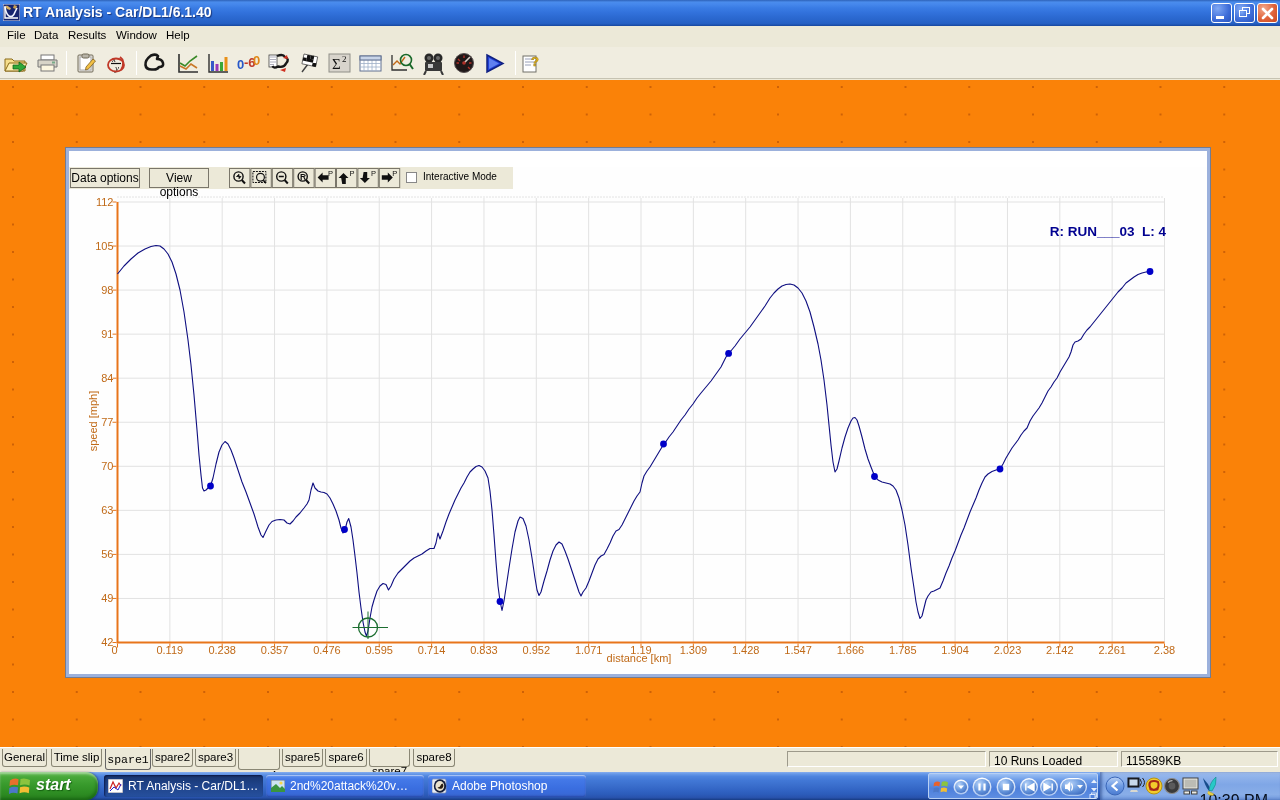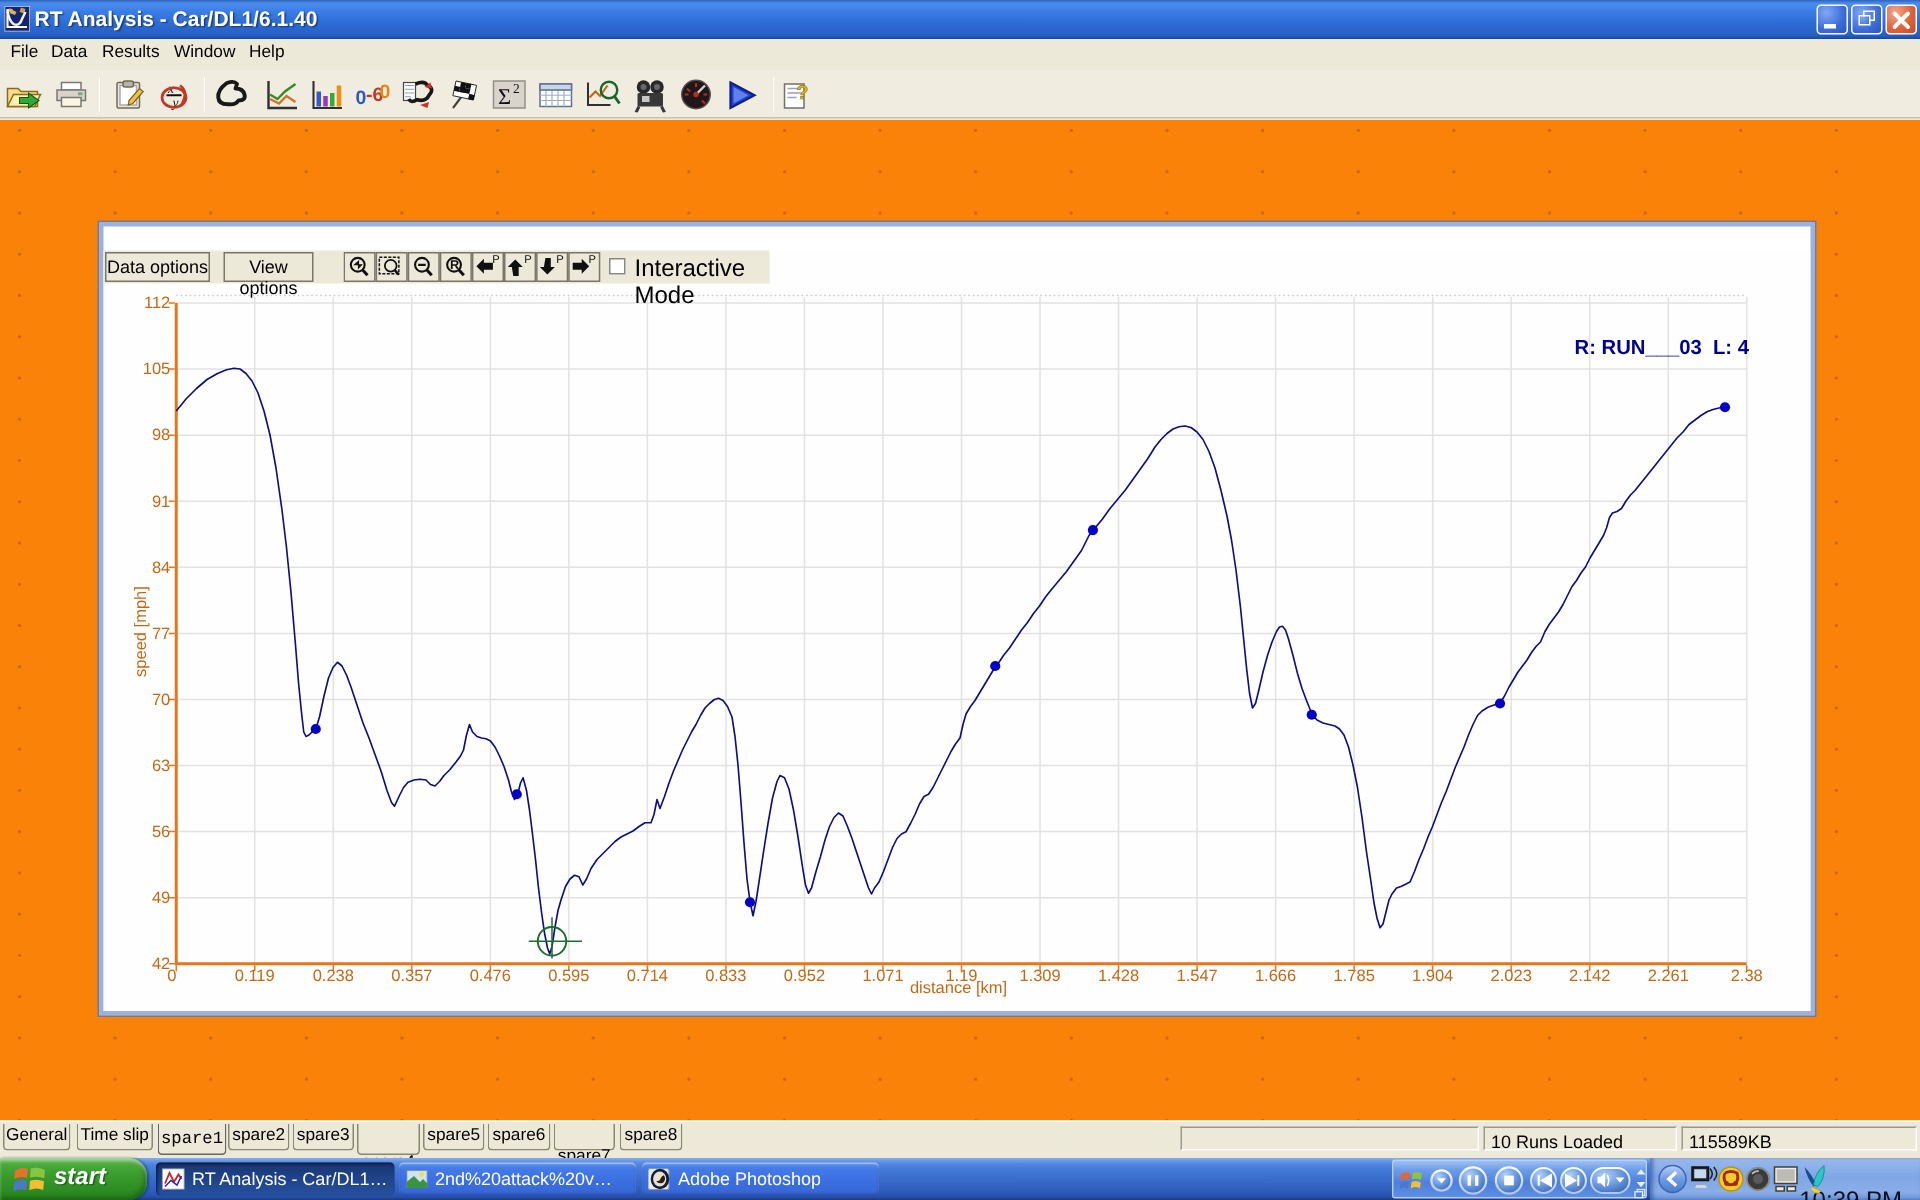--- a/index.html
+++ b/index.html
@@ -35,21 +35,21 @@
 #xywin { left:66px; top:148px; width:1144px; height:529px; background:#fff;
   box-shadow: inset 0 0 0 3px #9CB1DC; outline:1px solid #717C94; }
 #xytitle { left:3px; top:2px; width:1138px; height:17px;
   background:linear-gradient(180deg,#3168BE 0%,#4A8CEC 10%,#4284E8 30%,#366FD6 60%,#2C64C8 85%,#2058B4 100%); }
 #xytitle .t { position:absolute; left:2px; top:1px; color:#fff; font-weight:bold; font-size:12px; }
 #xyclose { position:absolute; right:3px; top:2px; width:14px; height:13px; border-radius:2px; border:1px solid #fff;
   background:linear-gradient(160deg,#A8C4F4 0%,#5A86DC 55%,#3A66C4 100%); color:#fff; font-size:11px; font-weight:bold; text-align:center; line-height:12px; }
 #xytool { left:3px; top:19px; width:444px; height:22px; background:#ECE9D8; z-index:3; }
 .xybtn { position:absolute; top:1px; height:20px; background:#ECE9D8; border:1px solid #7A766A; font-size:12px; color:#000; text-align:center; }
 #xychk { position:absolute; left:337px; top:5px; width:11px; height:11px; background:#fff; border:1px solid #888; }
-#xychklbl { position:absolute; left:354px; top:4px; font-size:16px; }
+#xychklbl { position:absolute; left:354px; top:4px; font-size:10px; }
 
 
 #botband { left:0; top:747px; width:1280px; height:25px; background:#ECE9D8; border-top:1px solid #fff; }
 .tab { position:absolute; top:1px; height:18px; background:#ECE9D8; border:1px solid #8A8775; border-top:none; border-radius:0 0 3px 3px; font-size:11.5px; text-align:center; color:#000; }
 .tab.active { top:1px; height:21px; z-index:2; border-color:#666; }
 .spanel { position:absolute; top:3px; height:16px; border:1px solid; border-color:#9D9A8B #FFF #FFF #9D9A8B; font-size:12px; padding:2px 4px; color:#000; }
 
 
 #taskbar { left:0; top:772px; width:1280px; height:28px;
   background:linear-gradient(180deg,#87AEEE 0%,#6598E8 7%,#4E84DE 16%,#4278D6 30%,#3A6ECC 48%,#3264C4 65%,#2C5CBA 80%,#2852AC 91%,#1E4492 97%,#173A80 100%); }

